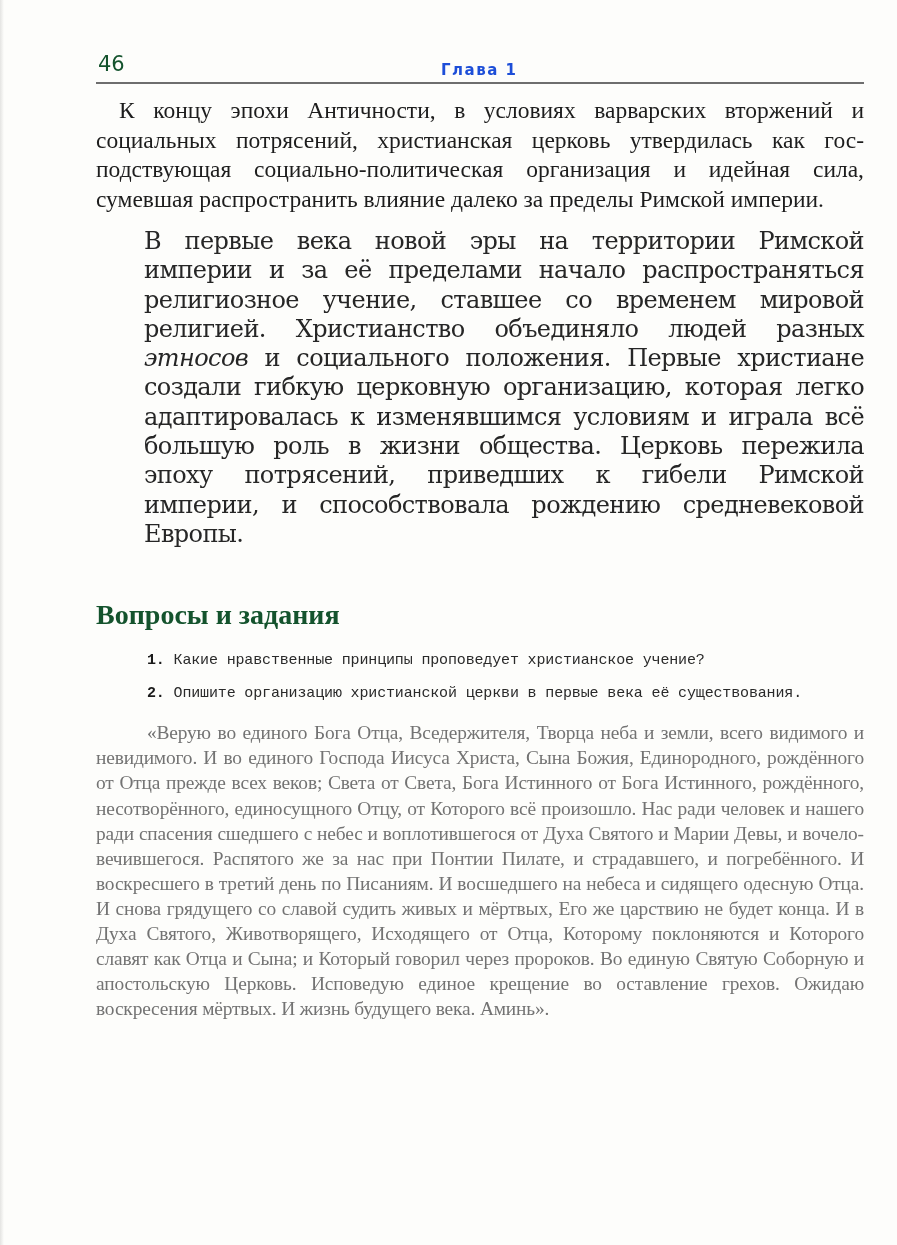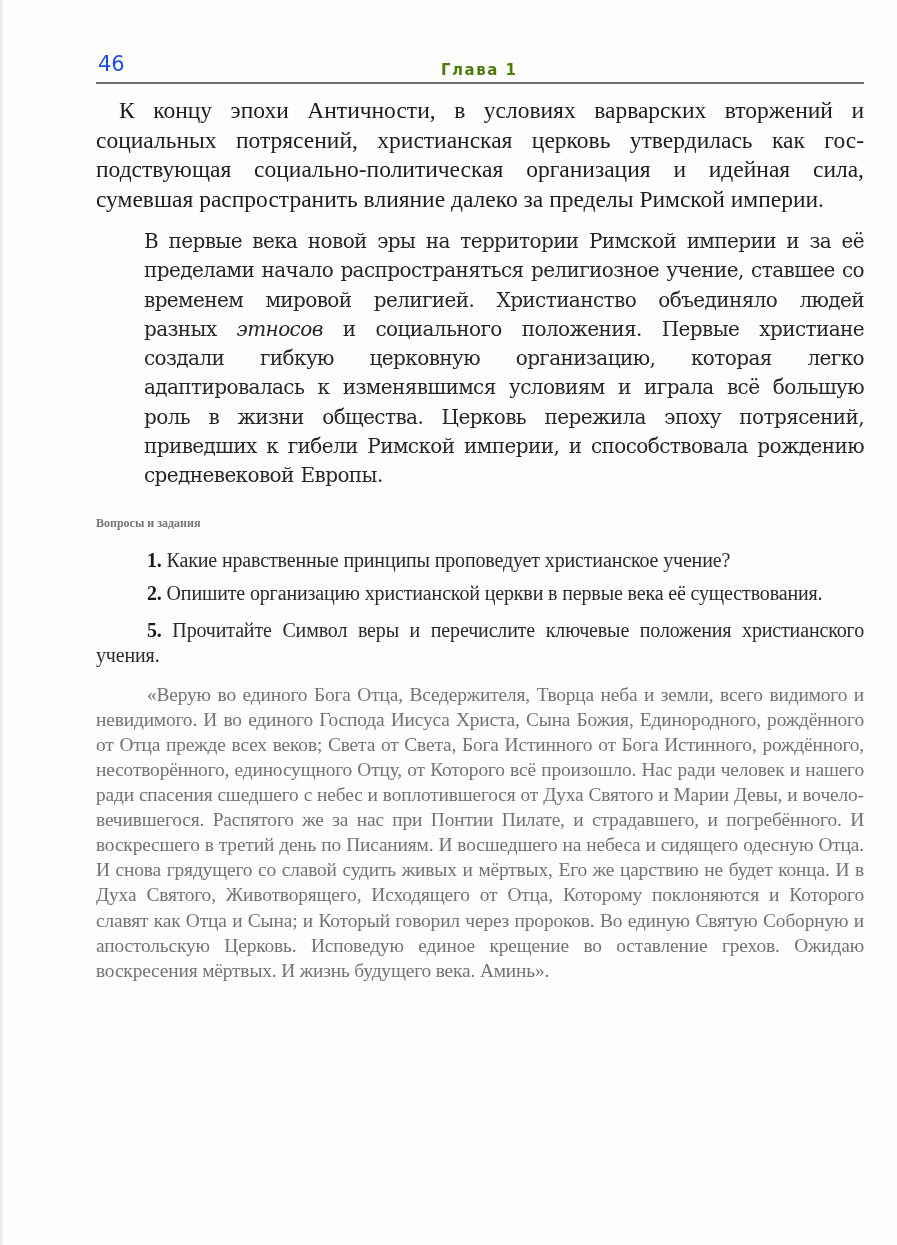--- a/index.html
+++ b/index.html
@@ -30,70 +30,70 @@
       position: relative;
       height: 30px;
       border-bottom: 2px solid #6e6e6e;
     }
     .page-number {
       position: absolute;
       left: 2px;
       top: 0px;
       font-family: "DejaVu Sans", sans-serif;
       font-size: 21px;
-      color: #1d4ed8;
+      color: #14532d;
     }
     .chapter-title {
       position: absolute;
       left: 345px;
       top: 9px;
       font-family: "DejaVu Sans", sans-serif;
       font-weight: bold;
       font-size: 15px;
       letter-spacing: 1.5px;
-      color: #4d7c0f;
+      color: #1d4ed8;
     }
     .serif-text {
       font-family: "Liberation Serif", serif;
       text-align: justify;
       hyphens: manual;
     }
     .intro {
       margin-top: 12px;
       font-size: 23.5px;
       line-height: 29.5px;
       text-indent: 23px;
       color: #1d1d1d;
     }
     .summary-box {
       margin-top: 13px;
       margin-left: 48px;
       width: 720px;
       font-family: "DejaVu Serif", serif;
-      font-size: 20px;
+      font-size: 24px;
       line-height: 29.3px;
       letter-spacing: -0.6px;
       word-spacing: 1px;
       text-align: justify;
       color: #262626;
     }
     .summary-box em {
       font-style: italic;
     }
     .questions-heading {
-      margin-top: 25px;
+      margin-top: 50px;
       font-family: "Liberation Serif", serif;
       font-weight: bold;
-      font-size: 12px;
-      color: #737373;
+      font-size: 28px;
+      color: #14532d;
     }
     .question {
       margin-top: 12px;
-      font-family: Liberation Serif, serif;
-      font-size: 20px;
+      font-family: Liberation Mono, monospace;
+      font-size: 15px;
       line-height: 25px;
       text-indent: 51px;
       text-align: justify;
       color: #2a2a2a;
       letter-spacing: -0.15px;
     }
     .question:first-of-type { margin-top: 17px; }
     .question .q-num {
       font-weight: bold;
       color: #1a1a1a;
@@ -125,18 +125,17 @@
 
   <div class="summary-box">
     <span>В первые века новой эры на территории Римской империи и за её пределами начало распространяться религиозное учение, ставшее со временем мировой религией. Христианство объединяло людей разных </span><em>этносов</em><span> и социального положения. Первые христиане создали гибкую церковную организацию, которая легко адаптировалась к изменявшимся условиям и играла всё большую роль в жизни общества. Церковь пережила эпоху потрясений, приведших к гибели Римской империи, и способствовала рождению средневековой Европы.</span>
   </div>
 
   <div class="questions-heading">Вопросы и задания</div>
 
   <div>
     <p class="question" style="margin-bottom:0;"><span class="q-num">1.</span><span> Какие нравственные принципы проповедует христианское учение?</span></p>
     <p class="question" style="margin-bottom:0;margin-top:8px;"><span class="q-num">2.</span><span> Опишите организацию христианской церкви в первые века её существо­вания.</span></p>
-    <p class="question" style="margin-bottom:0;"><span class="q-num">5.</span><span> Прочитайте Символ веры и перечислите ключевые положения христи­анского учения.</span></p>
   </div>
 
   <p class="creed" style="margin-bottom:0;">«Верую во единого Бога Отца, Вседержителя, Творца неба и земли, всего видимого и невидимого. И во единого Господа Иисуса Христа, Сына Божия, Единородного, рождённого от Отца прежде всех веков; Света от Света, Бога Истинного от Бога Истинного, рождённого, несотворённого, единосущного Отцу, от Которого всё произошло. Нас ради человек и нашего ради спасения сшедшего с небес и воплотившегося от Духа Святого и Марии Девы, и вочело­вечившегося. Распятого же за нас при Понтии Пилате, и страдавшего, и погре­бённого. И воскресшего в третий день по Писаниям. И восшедшего на небеса и сидящего одесную Отца. И снова грядущего со славой судить живых и мёртвых, Его же царствию не будет конца. И в Духа Святого, Животворящего, Исходя­щего от Отца, Которому поклоняются и Которого славят как Отца и Сына; и Который говорил через пророков. Во единую Святую Соборную и апостоль­скую Церковь. Исповедую единое крещение во оставление грехов. Ожидаю воскресения мёртвых. И жизнь будущего века. Аминь».</p>
 
 </div>
 
 </body></html>

